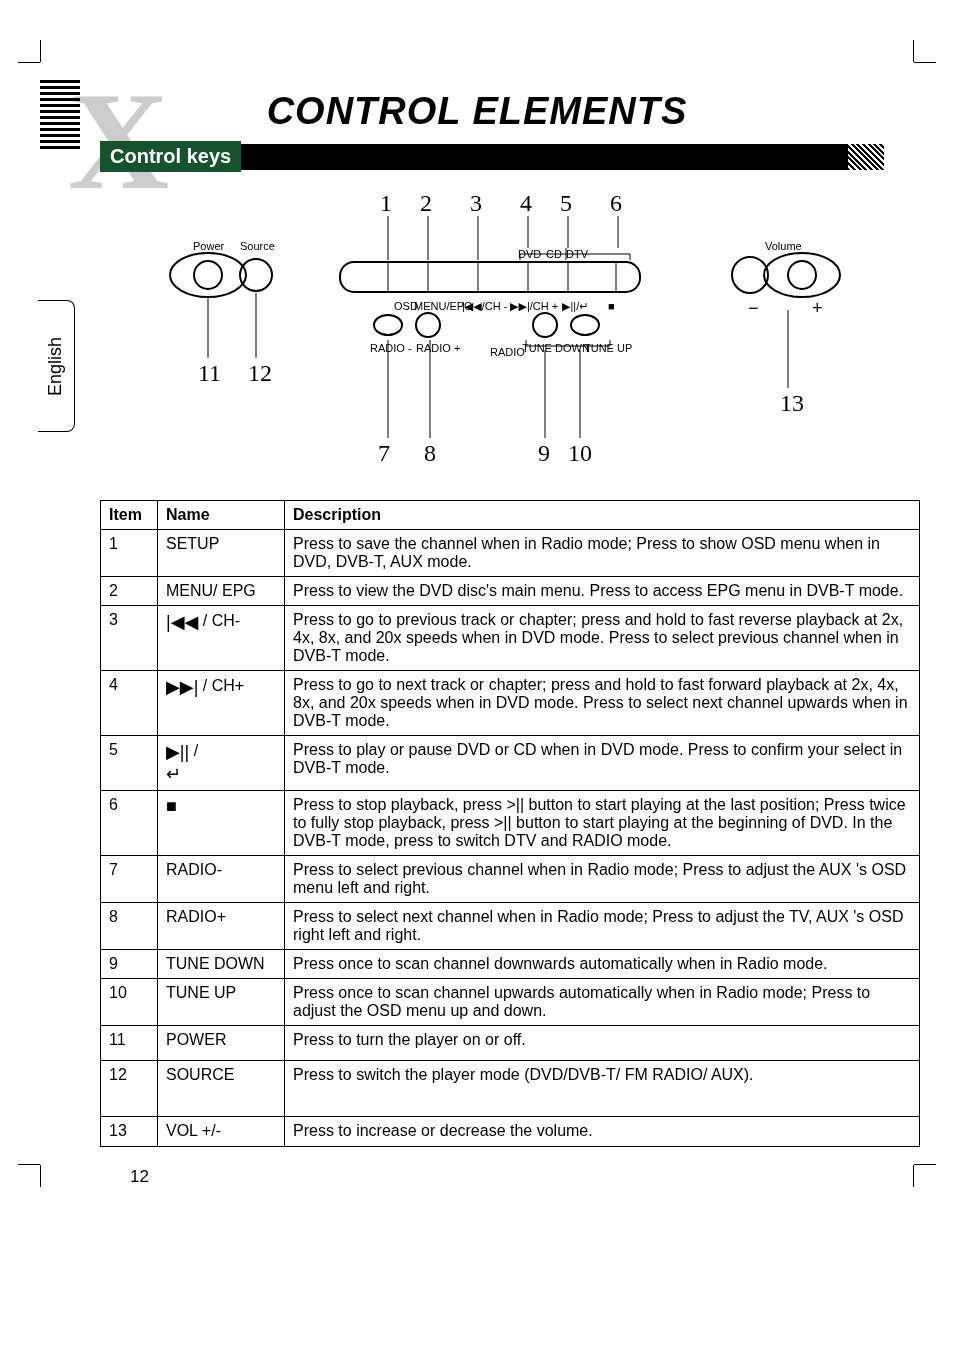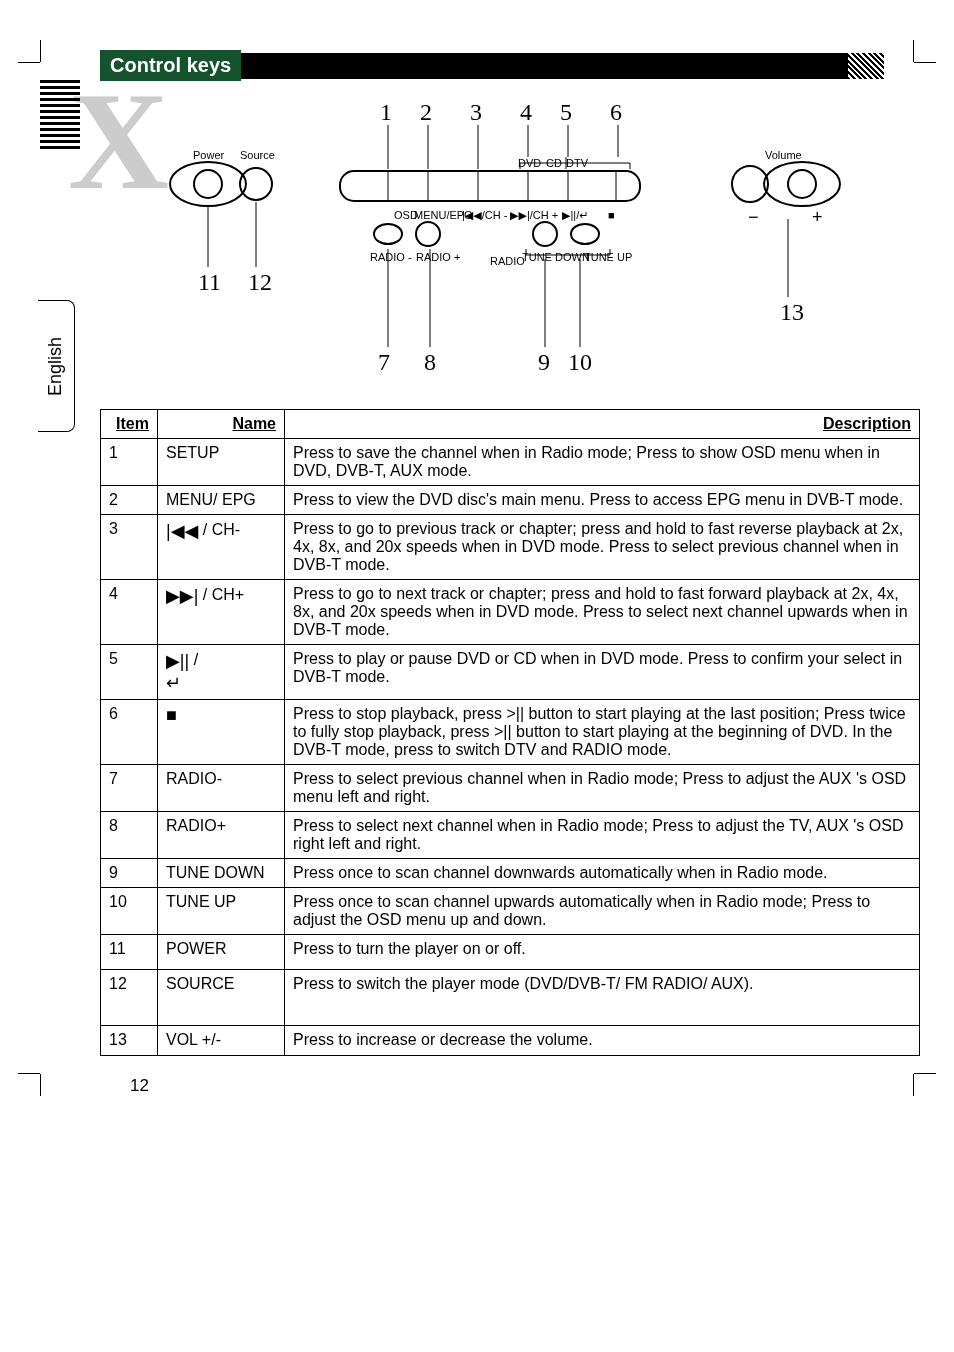--- a/index.html
+++ b/index.html
@@ -101,22 +101,21 @@
     font-size:16px;
   }
   table.control th, table.control td {
     border:1.5px solid #000;
     padding:5px 8px;
     vertical-align:top;
     text-align:left;
   }
   table.control th {
     font-weight:bold;
-    text-align:right;
-    text-decoration:underline;
+    text-align:left;
   }
   table.control td.item { width:40px;}
   table.control td.name { width:110px;margin-top:17px;}
   .icon { font-size:18px; vertical-align:middle;}
   .page-num { margin:20px 0 0 60px; font-size:17px;}
 </style>
 </head>
 <body>
 
 <div class="page">
@@ -145,20 +144,21 @@
       <div class="bar" style="width:40px"></div>
       <div class="bar" style="width:40px"></div>
       <div class="bar" style="width:40px"></div>
     </div>
   </div>
 
   <div class="side-tab">
     <span>English</span>
   </div>
 
+  <div class="title">CONTROL ELEMENTS</div>
 
   <div class="section-row">
     <div class="section-bar">Control keys</div>
     <div class="fill"></div>
     <div class="hatch"></div>
   </div>
 
   <div class="diagram">
 
     <span class="num" style="left:250px; top:0">1</span>

